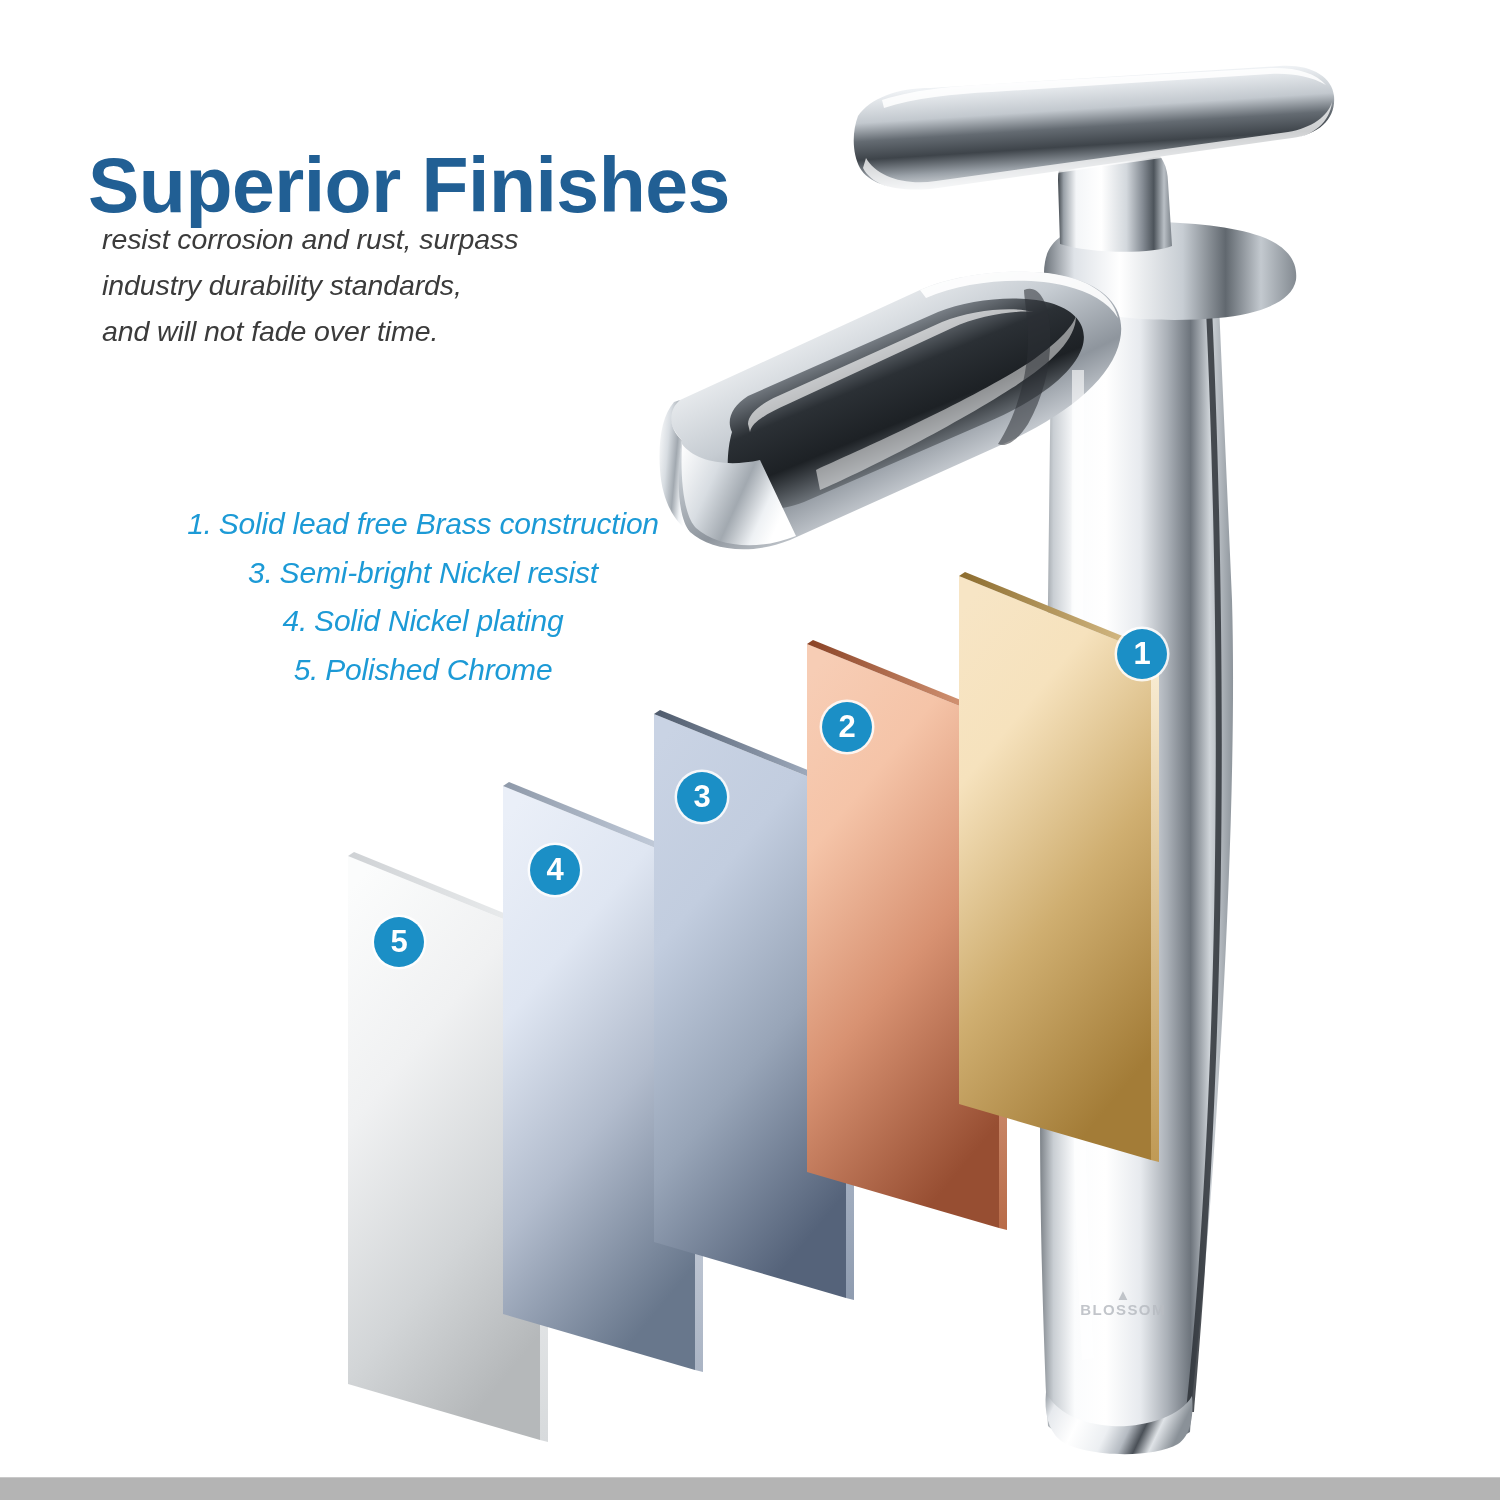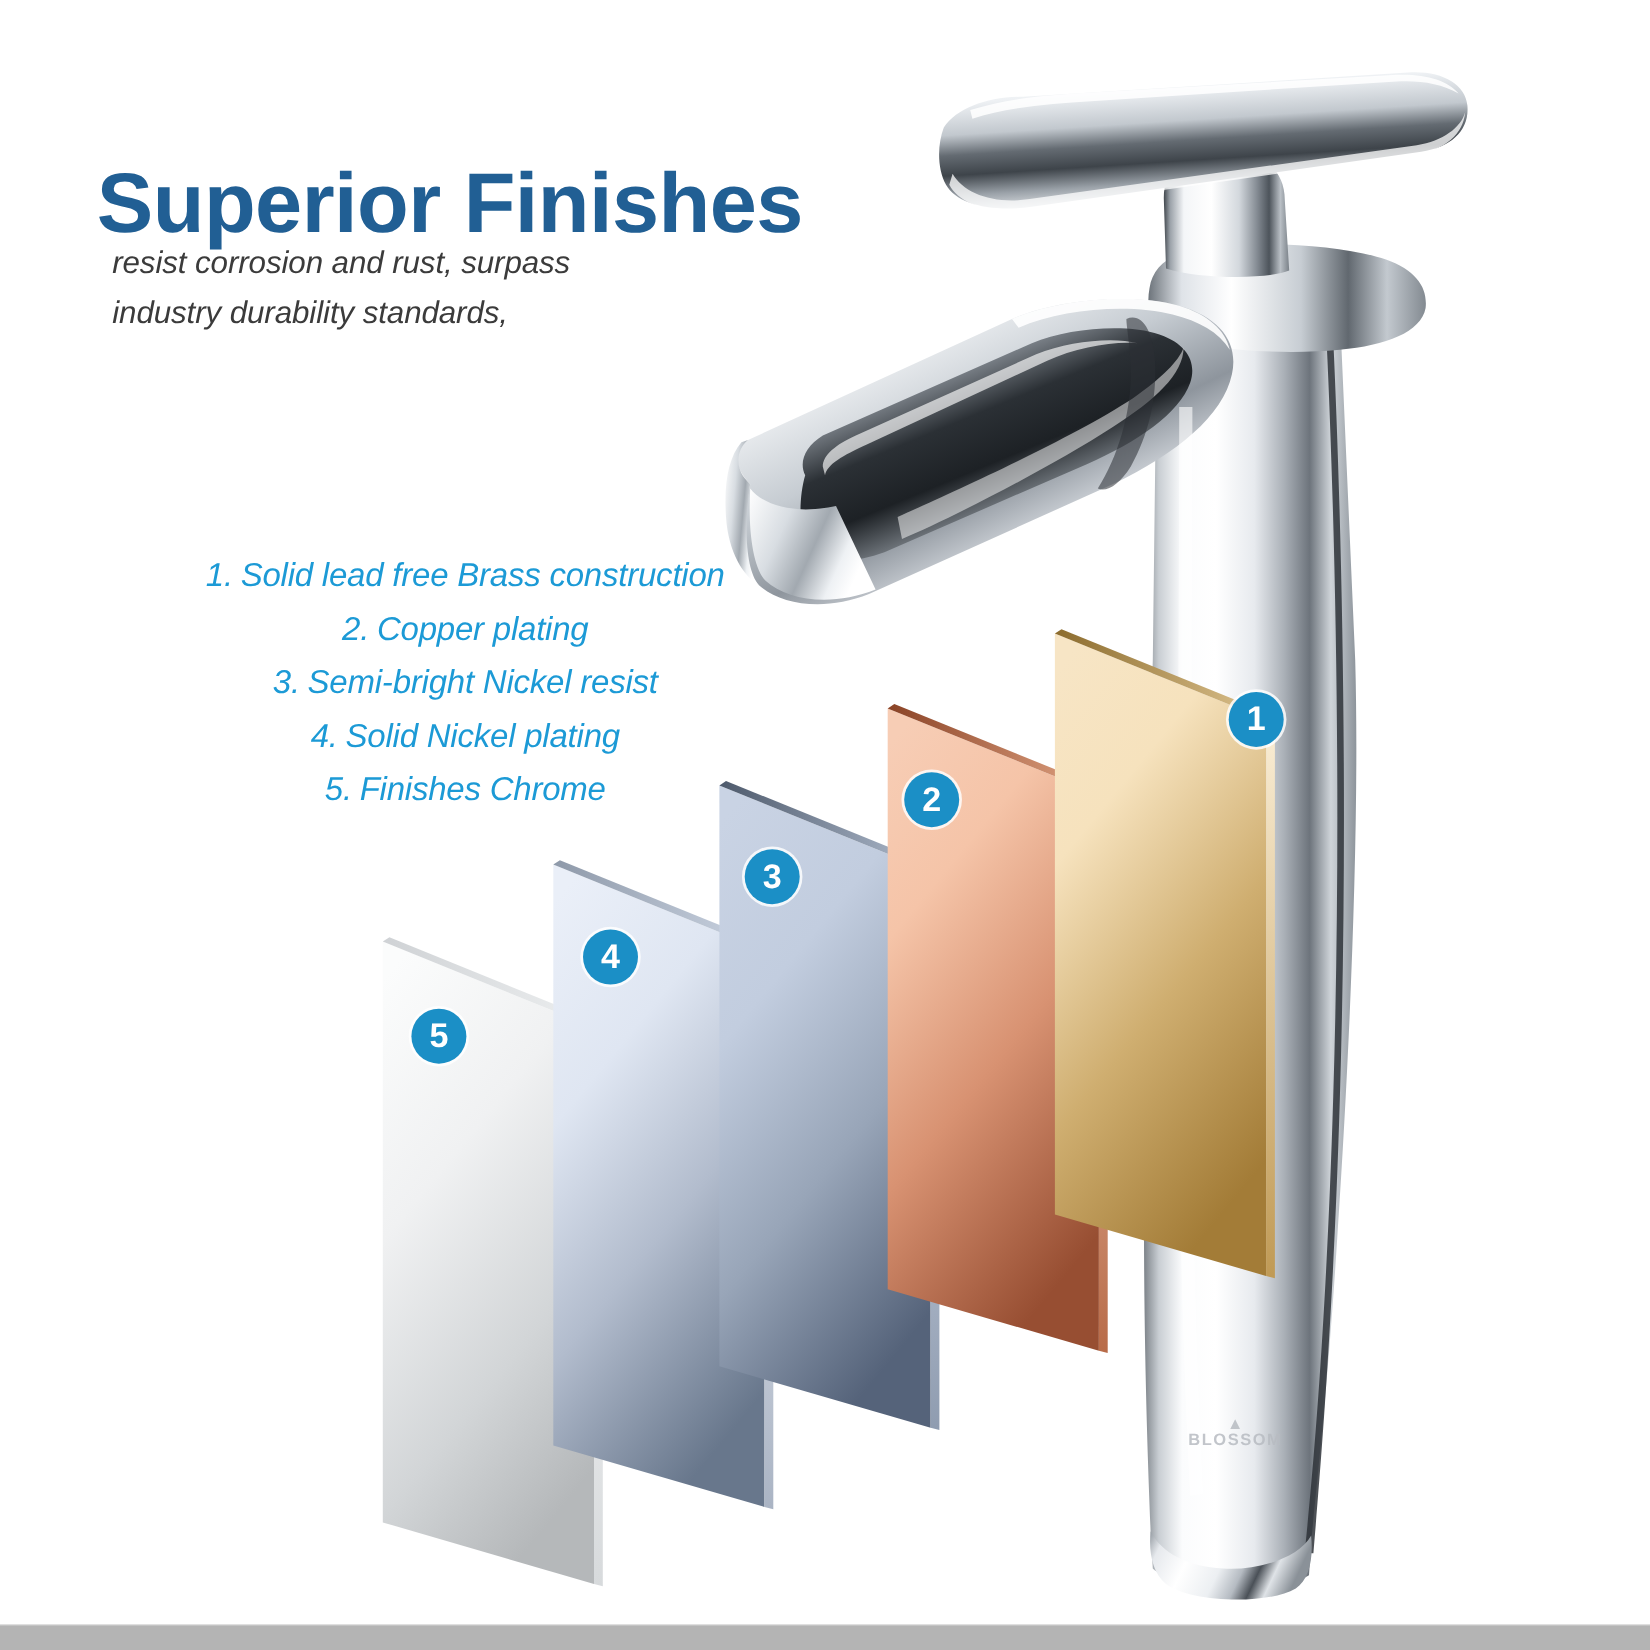--- a/index.html
+++ b/index.html
@@ -392,34 +392,32 @@
     <div class="badge" style="left:374px;top:917px;">
       <span>5</span>
     </div>
   </div>
 
   <h1 class="headline">Superior Finishes</h1>
 
   <div class="subtitle">
     <span>resist corrosion and rust, surpass</span>
     <span>industry durability standards,</span>
+    <span>and will not fade over time.</span>
   </div>
 
   <ul class="finish-list">
     <li>
       <span class="num">1.</span><span>Solid lead free Brass construction</span>
-    </li>
-    <li>
-      <span class="num">2.</span><span>Copper plating</span>
     </li>
     <li>
       <span class="num">3.</span><span>Semi-bright Nickel resist</span>
     </li>
     <li>
       <span class="num">4.</span><span>Solid Nickel plating</span>
     </li>
     <li>
-      <span class="num">5.</span><span>Finishes Chrome</span>
+      <span class="num">5.</span><span>Polished Chrome</span>
     </li>
   </ul>
 
   <div class="footer-bar"></div>
 </div>
 
 </body></html>

